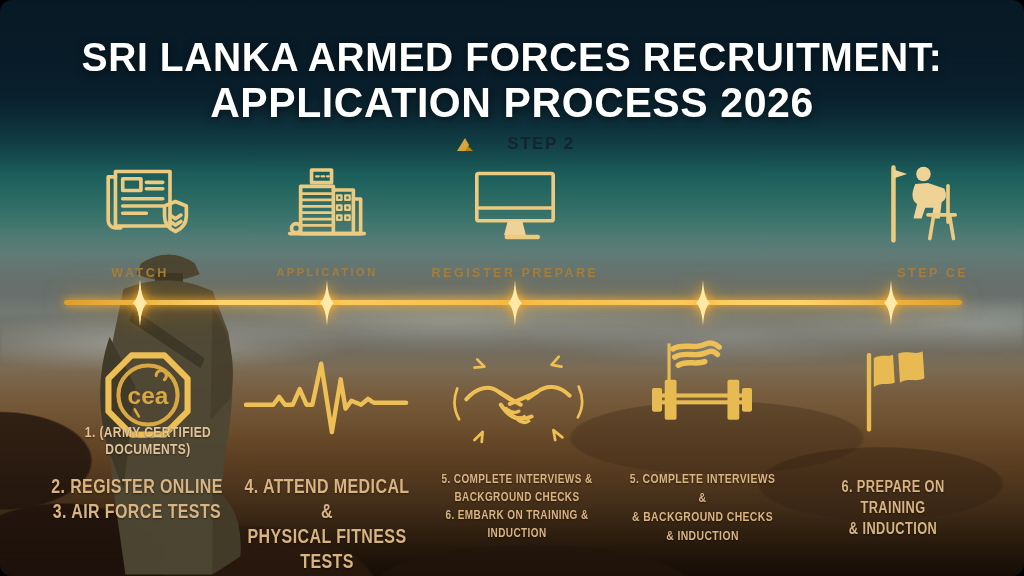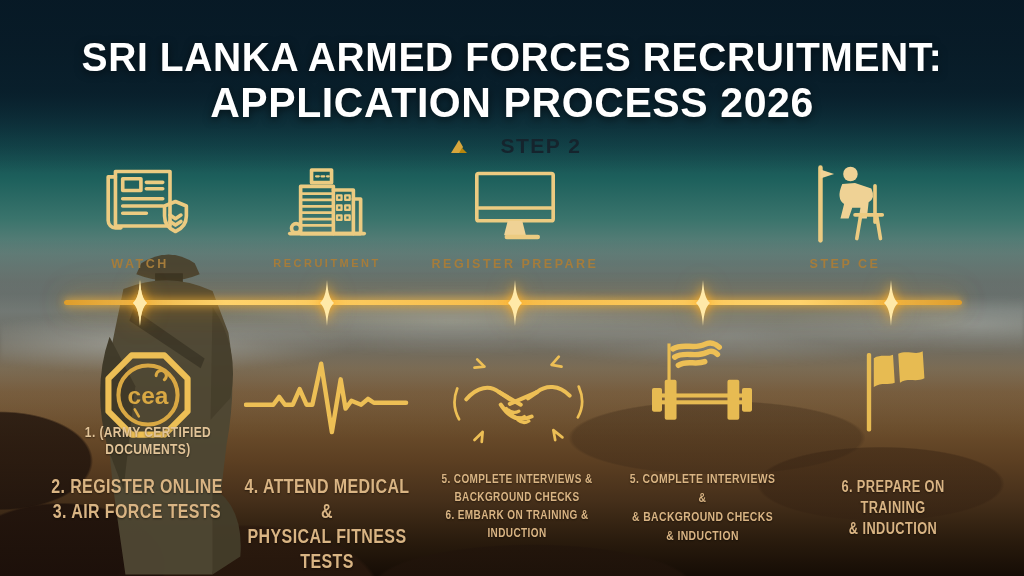--- a/index.html
+++ b/index.html
@@ -8,20 +8,21 @@
     font-family:"Liberation Sans",sans-serif;
     background:
       
       linear-gradient(180deg, rgba(7,24,36,.88) 0%, rgba(7,24,36,.72) 16%, rgba(7,24,36,.25) 24%, rgba(0,0,0,0) 30%),
       
       linear-gradient(180deg,
         #0a2331 0%, #0b2936 9%, #0e3340 17%, #14494e 25%,
         #1d605c 31%, #3a746c 38%, #63817b 44%, #76817b 49%,
         #8b928a 54%, #7e7868 59%, #877050 64%, #7a5b38 68%,
         #6c4e2c 74%, #5c3f22 80%, #452f1a 87%, #291b0d 94%, #150c05 100%);
+    border-radius: 12px;
   }
   .stage *{box-sizing:border-box;}
 
   
   .foam{
     position:absolute;left:0;top:286px;width:1024px;height:92px;pointer-events:none;
     background:
       radial-gradient(300px 42px at 14% 62%, rgba(216,220,214,.42), transparent 70%),
       radial-gradient(360px 48px at 44% 38%, rgba(203,208,202,.36), transparent 70%),
       radial-gradient(300px 42px at 71% 55%, rgba(192,198,194,.30), transparent 70%),
@@ -45,26 +46,26 @@
   .soldier{position:absolute;left:64px;top:236px;width:208px;height:340px;opacity:.96;filter:blur(.6px);}
 
   
   .title{position:absolute;left:0;top:36px;width:1024px;text-align:center;color:#fff;
     font-weight:800;letter-spacing:.6px;line-height:1.12;font-size:39px;
     text-shadow:0 2px 8px rgba(0,0,0,.55);transform:scale(1,1.04);}
   .title .l2{font-size:41px;}
 
   
   .step-badge{position:absolute;left:440px;top:134px;width:150px;display:flex;align-items:center;justify-content:center;gap:8px;}
-  .step-badge .txt{font-size:21px;font-weight:700;letter-spacing:1.5px;color:#15242d;margin-left:22px;}
+  .step-badge .txt{font-size:17px;font-weight:700;letter-spacing:1.5px;color:#15242d;margin-left:22px;}
 
   
   .tcol{position:absolute;top:154px;width:154px;display:flex;flex-direction:column;align-items:center;}
   .tcol .icobox{height:98px;display:flex;align-items:flex-end;justify-content:center;}
-  .tcol .lbl{margin-top:5px;font-size:12.5px;font-weight:700;letter-spacing:2.5px;color:#a57d3c;white-space:nowrap;}
+  .tcol .lbl{margin-top:14px;font-size:12.5px;font-weight:700;letter-spacing:2.5px;color:#a57d3c;white-space:nowrap;}
   .ticon{stroke:#eccb81;fill:none;stroke-width:4;stroke-linecap:round;stroke-linejoin:round;}
   .ticon .fl{fill:#efd295;stroke:none;}
 
   
   .tl-line{position:absolute;left:64px;top:300px;width:898px;height:5px;border-radius:3px;
     background:linear-gradient(90deg,#df9d2b,#ffd36b 18%,#f7bc49 50%,#ffd36b 82%,#df9d2b);
     box-shadow:0 0 9px rgba(255,182,48,.95), 0 0 22px rgba(255,170,30,.55), 0 0 40px rgba(255,160,20,.30);}
   .spike{position:absolute;top:280px;width:14px;height:46px;filter:drop-shadow(0 0 5px rgba(255,178,40,.95)) drop-shadow(0 0 10px rgba(255,168,30,.55));}
 
   
@@ -137,37 +138,37 @@
           <rect x="75" y="40" width="5" height="5" stroke-width="2.5"></rect>
         <rect x="66" y="51" width="5" height="5" stroke-width="2.5"></rect>
           <rect x="75" y="51" width="5" height="5" stroke-width="2.5"></rect>
         <rect x="66" y="62" width="5" height="5" stroke-width="2.5"></rect>
           <rect x="75" y="62" width="5" height="5" stroke-width="2.5"></rect>
         <path d="M84,44 h8 v38 h-8"></path>
         <circle cx="21" cy="76" r="5"></circle>
         <path d="M14,82 H96"></path>
       </svg>
     </div>
-    <div class="lbl" style="font-size:11px;">RECRUITMENT</div>
+    <div class="lbl" style="font-size:11px;">APPLICATION</div>
   </div>
 
   <div class="tcol" style="left:438px;">
     <div class="icobox">
       <svg width="100" height="88" viewBox="0 0 110 96" class="ticon">
         <rect x="13" y="10" width="84" height="52" rx="2"></rect>
         <path d="M15,48 H95"></path>
         <path d="M47,62 L43,78 H67 L63,62 Z" class="fl"></path>
         <path d="M46,80 H80" stroke-width="5"></path>
       </svg>
     </div>
     <div class="lbl">REGISTER PREPARE</div>
   </div>
 
 
-  <div class="tcol" style="left:768px;">
+  <div class="tcol" style="left:814px;align-items:flex-end;">
     <div class="icobox">
       <svg width="100" height="96" viewBox="0 0 110 100" class="ticon">
         <path d="M28,10 V90" stroke-width="5"></path>
         <path d="M28,12 l15,5 -15,5 z" class="fl"></path>
         <circle cx="61" cy="17" r="8" class="fl"></circle>
         <path d="M52,28 Q45,44 54,50 L50,66 H59 L63,54 H72 L70,66 H79 L81,48 Q89,44 84,33 L66,27 Z" class="fl"></path>
         <path d="M88,30 V70 M66,62 H96 M72,64 L68,88 M90,64 L94,88" stroke-width="4"></path>
       </svg>
     </div>
     <div class="lbl">STEP CE</div>

